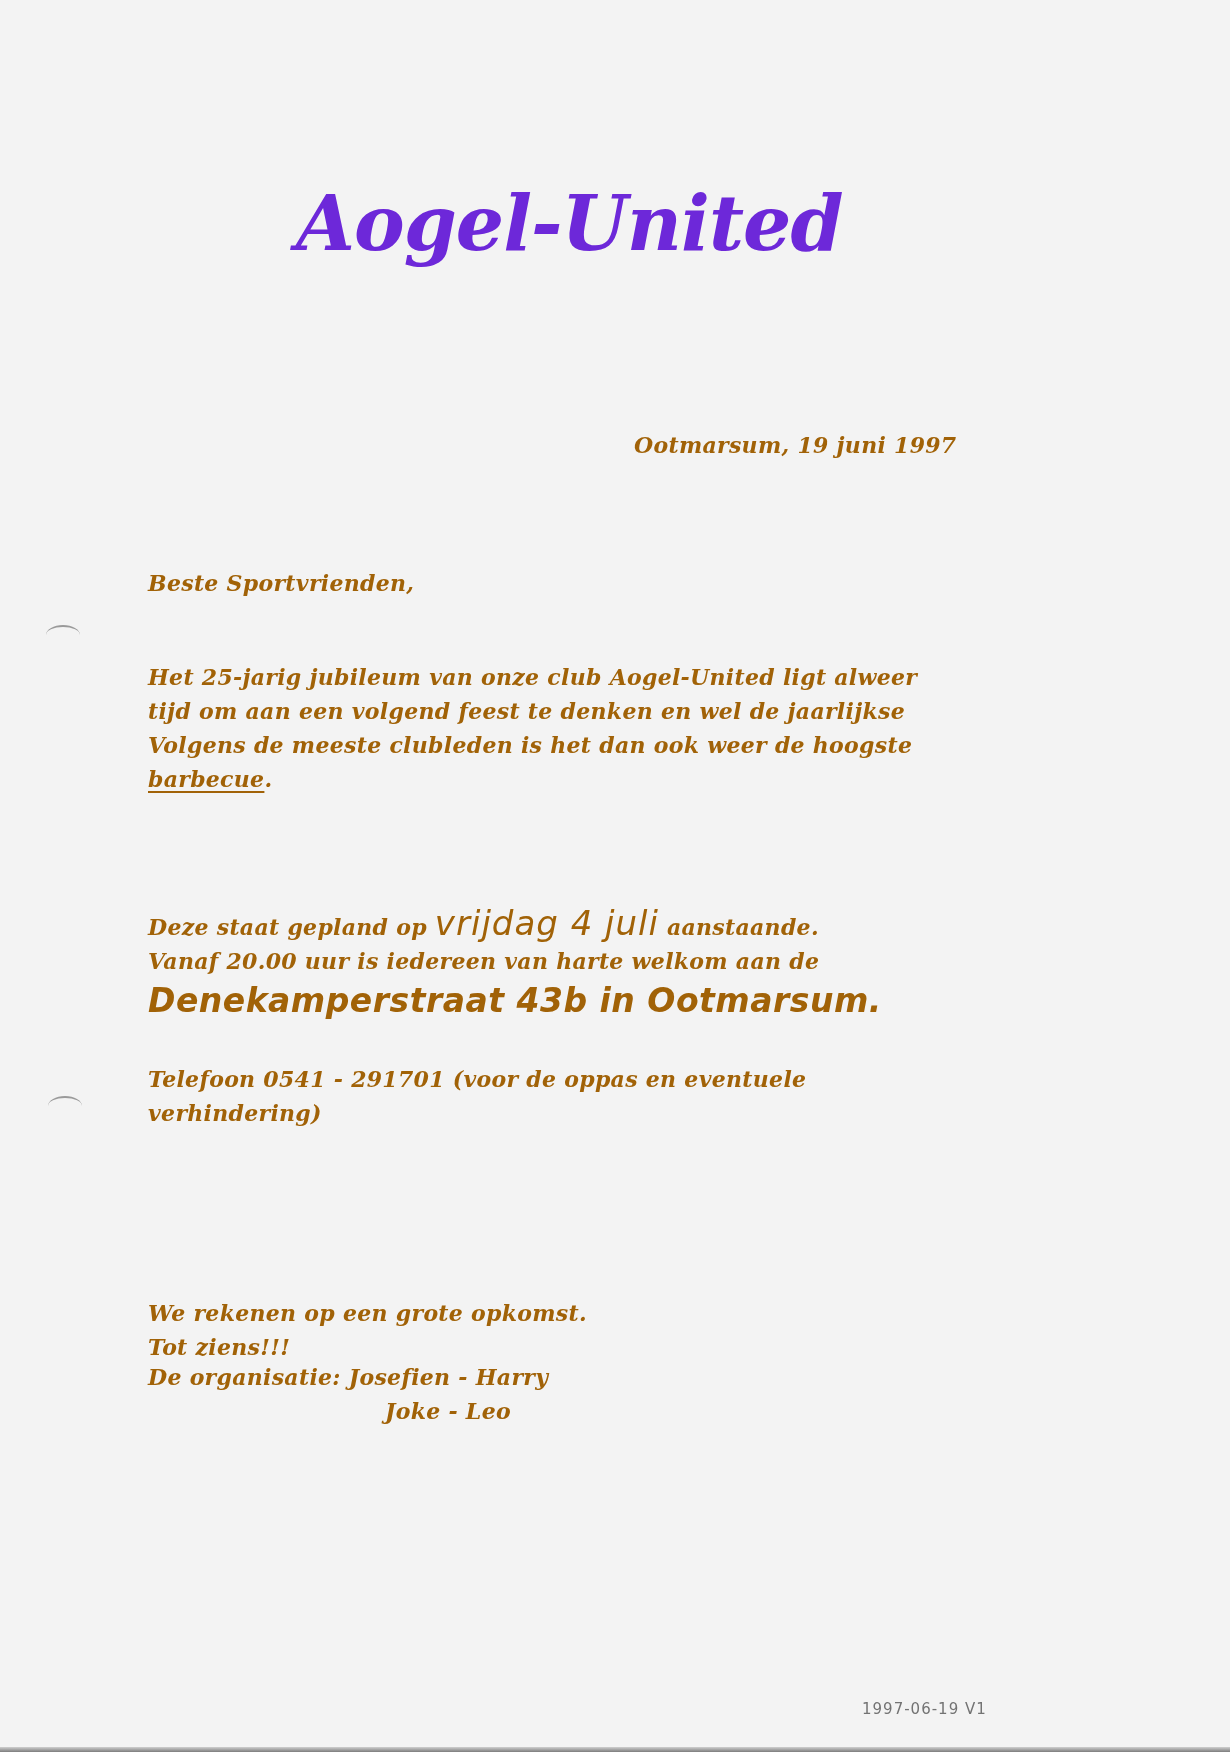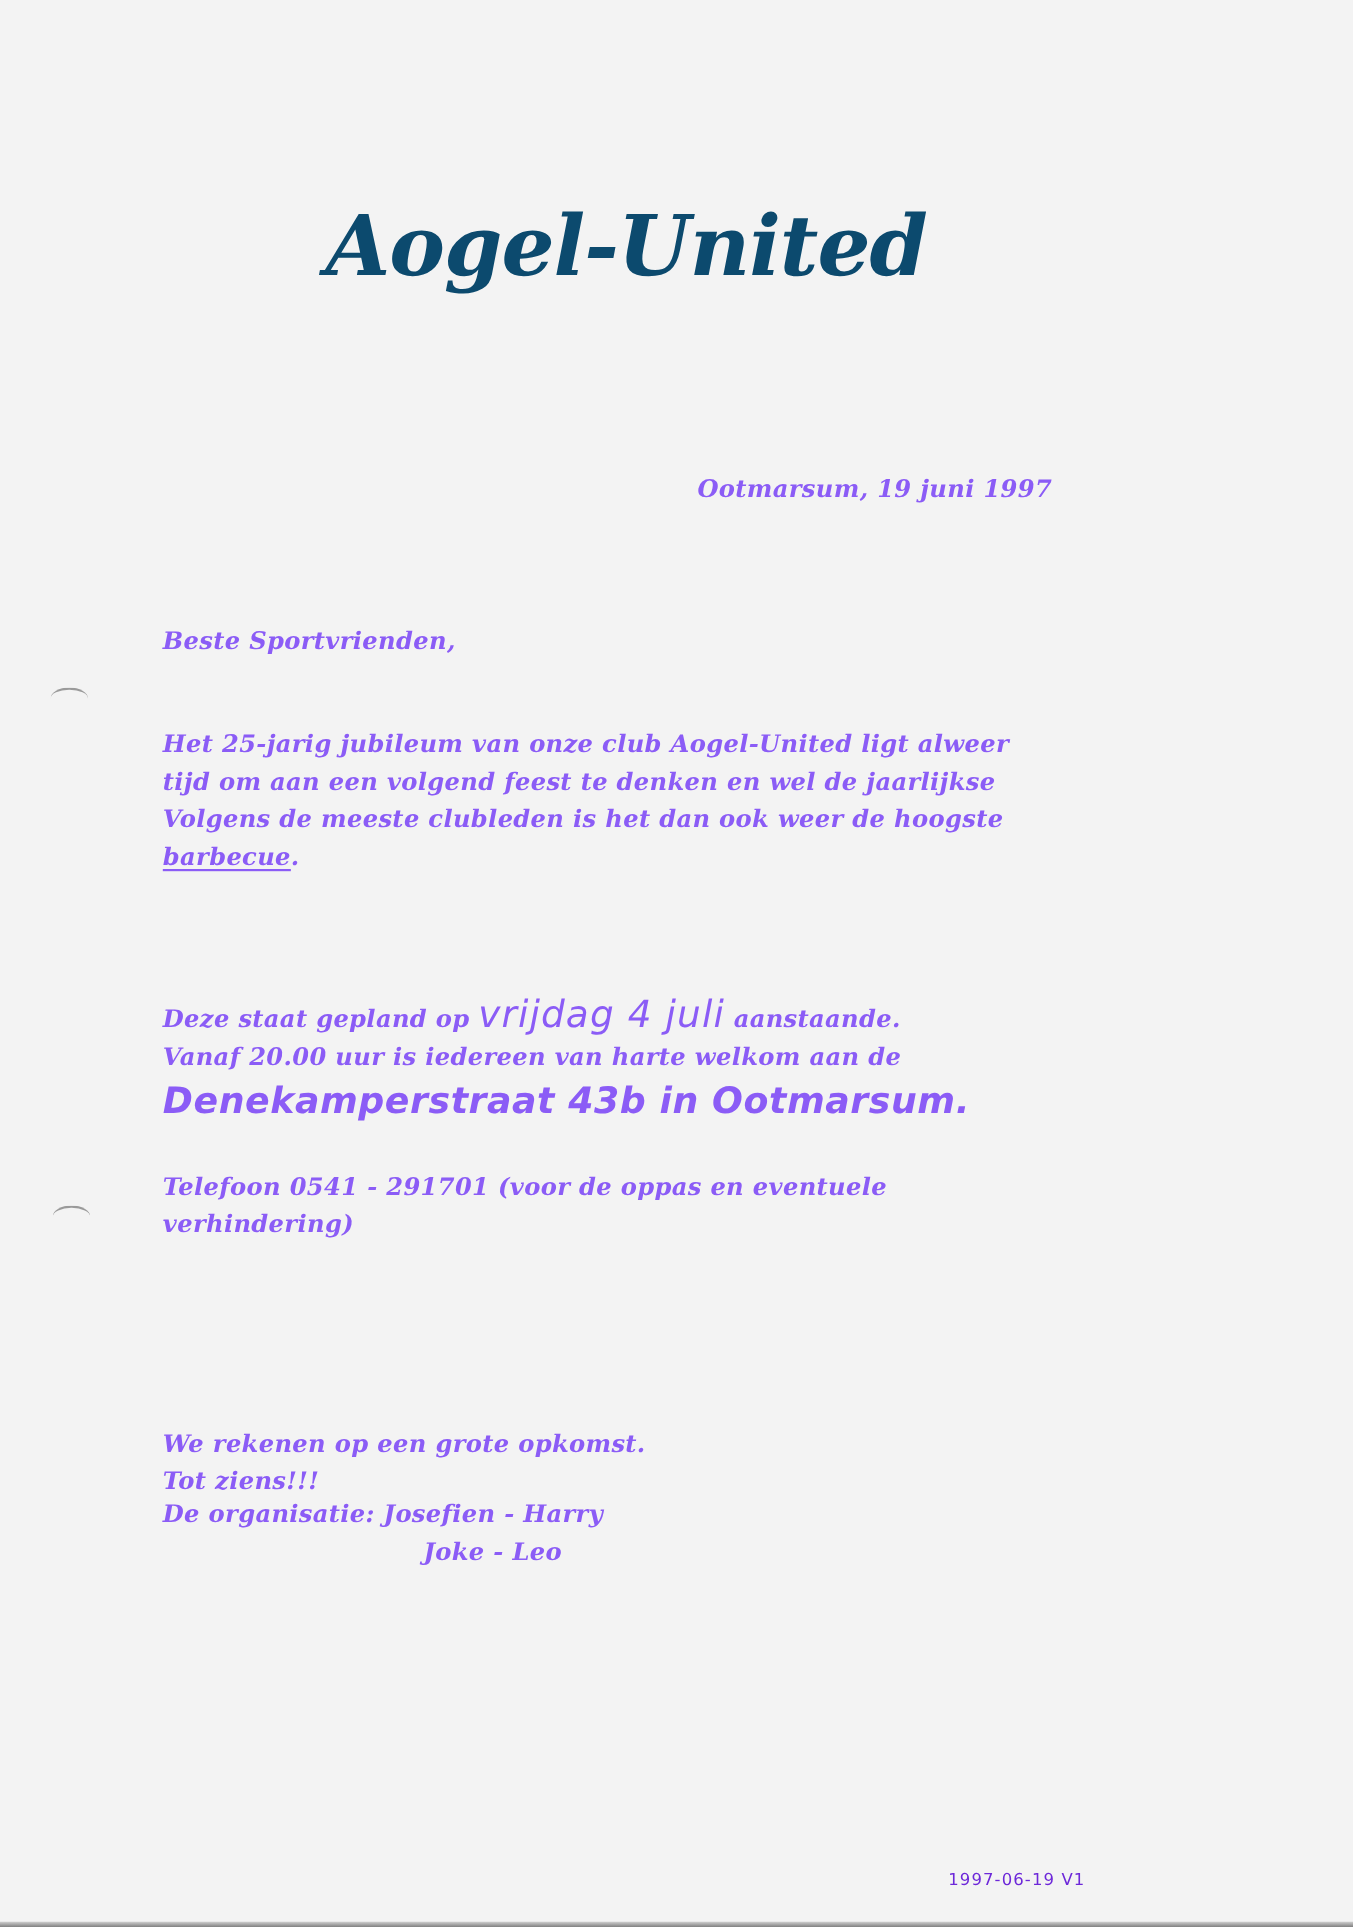--- a/index.html
+++ b/index.html
@@ -24,31 +24,31 @@
     }
     .title {
       position: absolute;
       left: 296px;
       top: 186px;
       font-family: "DejaVu Serif", "Liberation Serif", serif;
       font-style: italic;
       font-weight: bold;
       font-size: 76px;
       letter-spacing: -1px;
-      color: #0c4a6e;
+      color: #6d28d9;
       line-height: 1;
       white-space: nowrap;
     }
     .txt {
       position: absolute;
       font-family: "DejaVu Serif", "Liberation Serif", serif;
       font-style: italic;
       font-weight: bold;
       font-size: 22px;
-      color: #8b5cf6;
+      color: #a16207;
       line-height: 34px;
       white-space: nowrap;
       letter-spacing: 0.3px;
     }
     .date { left: 634px; top: 428px; }
     .salutation { left: 148px; top: 566px; }
     .para1 { left: 148px; top: 660px; }
     .para1 .line { display: block; }
     .barbecue {
       text-decoration: underline;
@@ -78,21 +78,21 @@
     .closing .line { display: block; }
     .org { left: 148px; top: 1360px; }
     .org .line { display: block; }
     .org .indent { padding-left: 237px; }
     .handwritten {
       position: absolute;
       left: 862px;
       top: 1700px;
       font-family: "DejaVu Sans", "Liberation Sans", sans-serif;
       font-size: 15px;
-      color: #6d28d9;
+      color: #737373;
       letter-spacing: 1px;
       white-space: nowrap;
     }
     .punch-hole {
       position: absolute;
       width: 34px;
       height: 18px;
       border-top: 2px solid #9a9a9a;
       border-radius: 50% 50% 0 0;
     }

